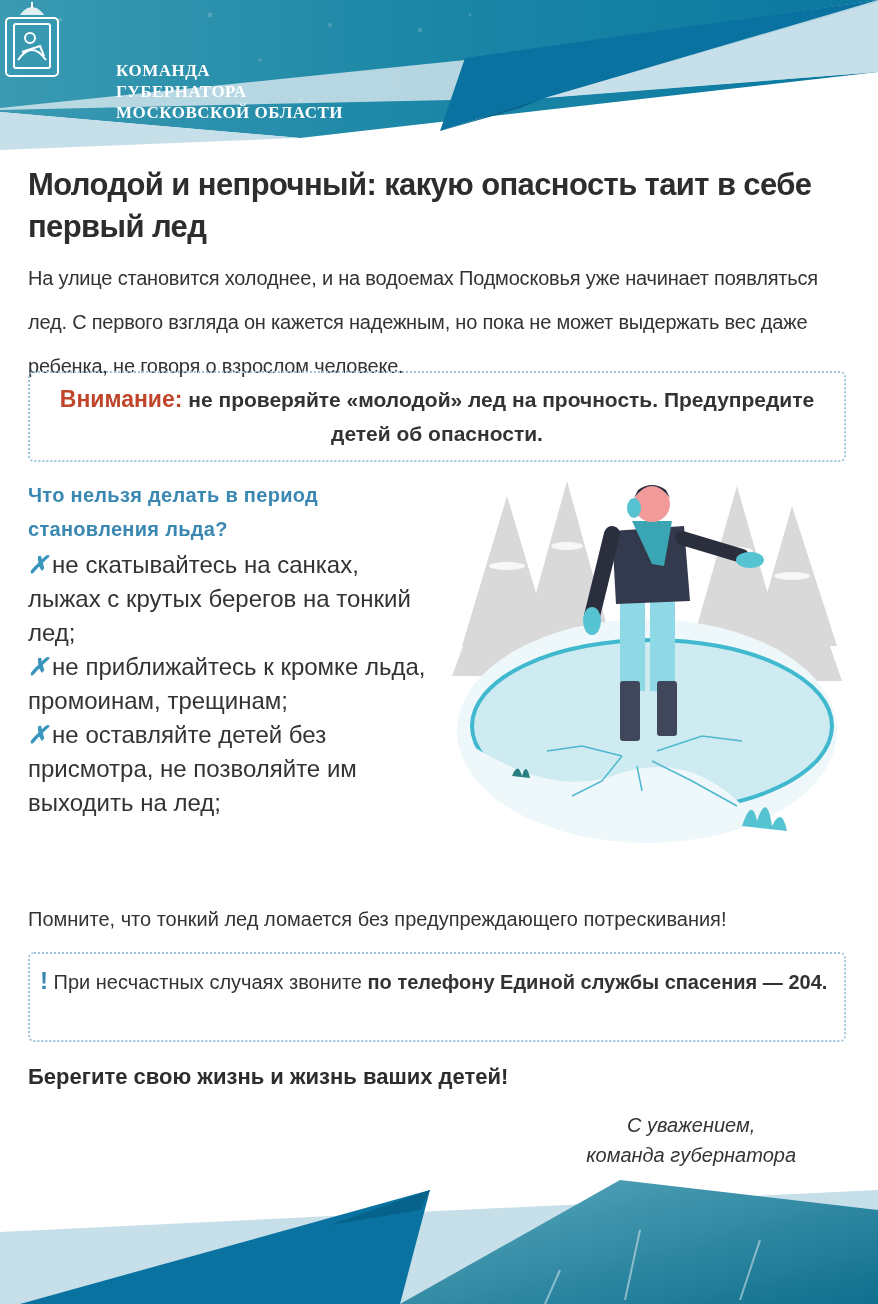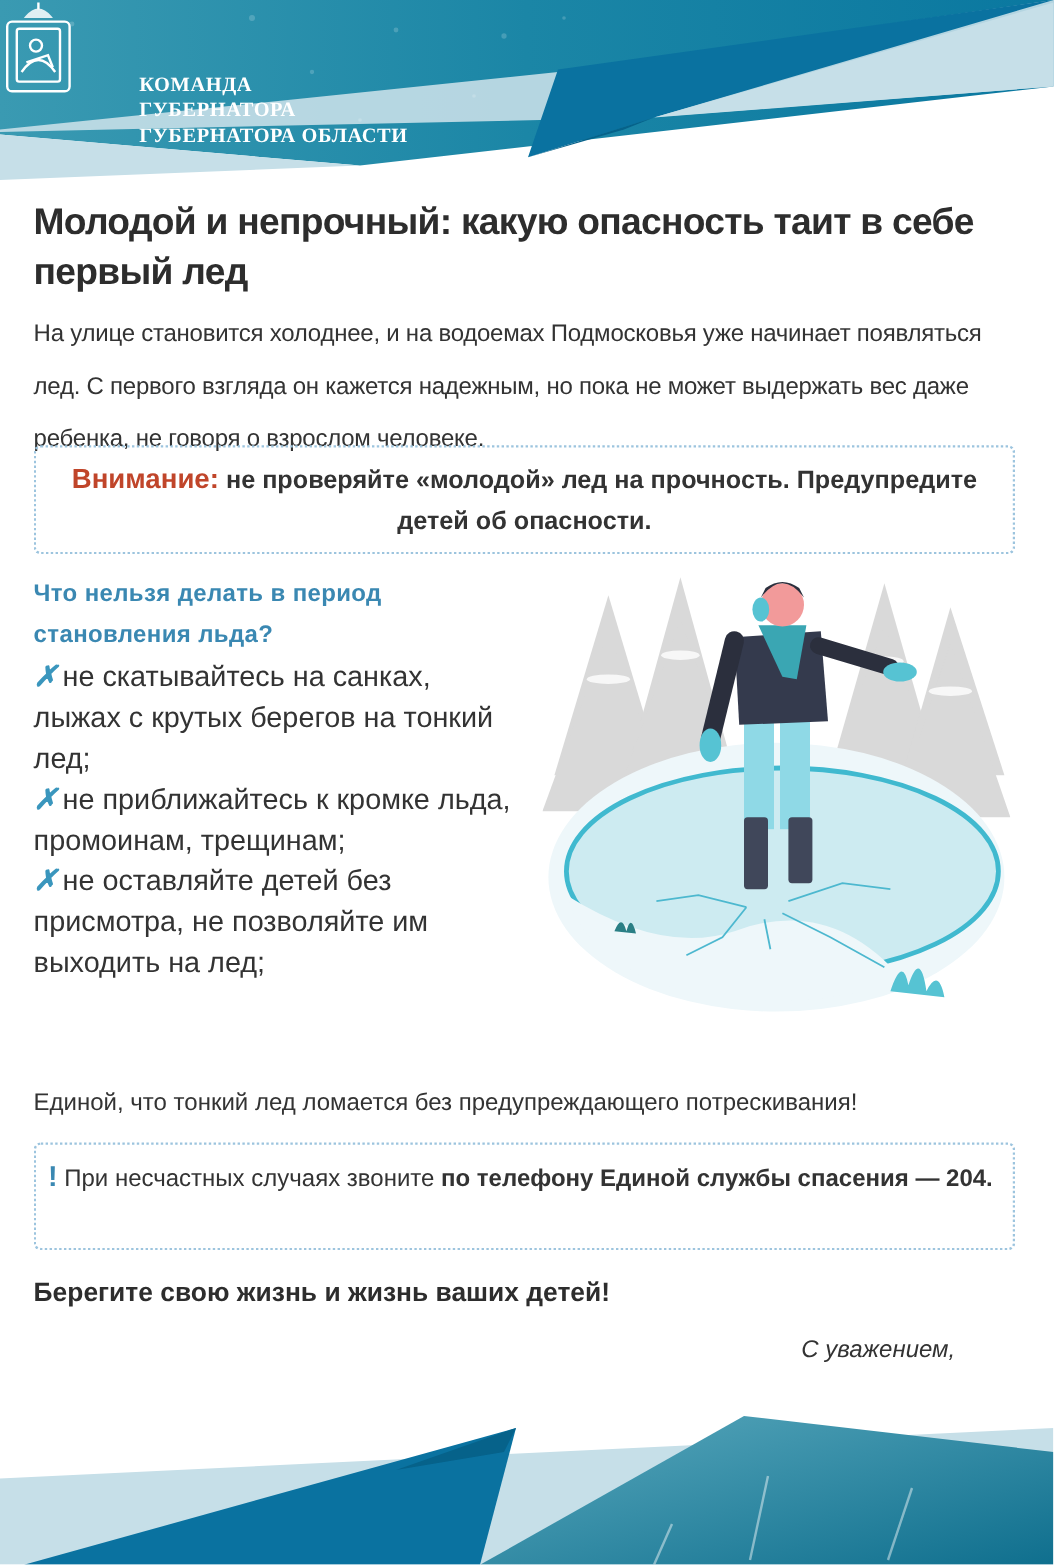--- a/index.html
+++ b/index.html
@@ -77,21 +77,21 @@
       <rect x="6" y="18" width="52" height="58" rx="4"></rect>
       <rect x="14" y="24" width="36" height="44" rx="2"></rect>
       <path d="M18 60 Q32 40 46 60"></path>
       <circle cx="30" cy="38" r="5"></circle>
       <path d="M22 52 L40 46 L44 56"></path>
     </g>
   </svg>
   <div class="brand">
     <div>КОМАНДА</div>
     <div>ГУБЕРНАТОРА</div>
-    <div>ГУБЕРНАТОРА ОБЛАСТИ</div>
+    <div>МОСКОВСКОЙ ОБЛАСТИ</div>
   </div>
 </div>
 
 <h1 class="title">Молодой и непрочный: какую опасность таит в себе первый лед</h1>
 
 <p class="intro">На улице становится холоднее, и на водоемах Подмосковья уже начинает появляться лед. С первого взгляда он кажется надежным, но пока не может выдержать вес даже ребенка, не говоря о взрослом человеке.</p>
 
 <div class="notice">
   <span class="warn">Внимание:</span><span> не проверяйте «молодой» лед на прочность. Предупредите детей об опасности.</span>
 </div>
@@ -153,30 +153,31 @@
   <circle cx="200" cy="28" r="18" fill="#f29a9a"></circle>
   <path d="M182 22 Q200 -2 218 22 L214 14 Q200 4 186 14 Z" fill="#2b2f3d"></path>
   <ellipse cx="182" cy="32" rx="7" ry="10" fill="#56c3d3"></ellipse>
 
   <g fill="#56c3d3">
     <path d="M290 350 Q300 320 305 345 Q315 315 320 350 Q330 330 335 355 Z"></path>
     <path d="M60 300 Q66 285 70 300 Q74 285 78 302 Z" fill="#2a7f85"></path>
   </g>
 </svg>
 
-<p class="remember">Единой, что тонкий лед ломается без предупреждающего потрескивания!</p>
+<p class="remember">Помните, что тонкий лед ломается без предупреждающего потрескивания!</p>
 
 <div class="call-box">
   <span class="bang">!</span><span> При несчастных случаях звоните </span><b>по телефону Единой службы спасения — 204.</b>
 </div>
 
 <p class="care">Берегите свою жизнь и жизнь ваших детей!</p>
 
 <div class="signature">
   <div>С уважением,</div>
+  <div>команда губернатора</div>
 </div>
 
 <div class="footer">
   <svg width="878" height="144" viewBox="0 0 878 144">
     <defs>
       <linearGradient id="fg" x1="0" y1="0" x2="1" y2="1">
         <stop offset="0" stop-color="#5aa9bd"></stop>
         <stop offset="1" stop-color="#0f6f8e"></stop>
       </linearGradient>
     </defs>

